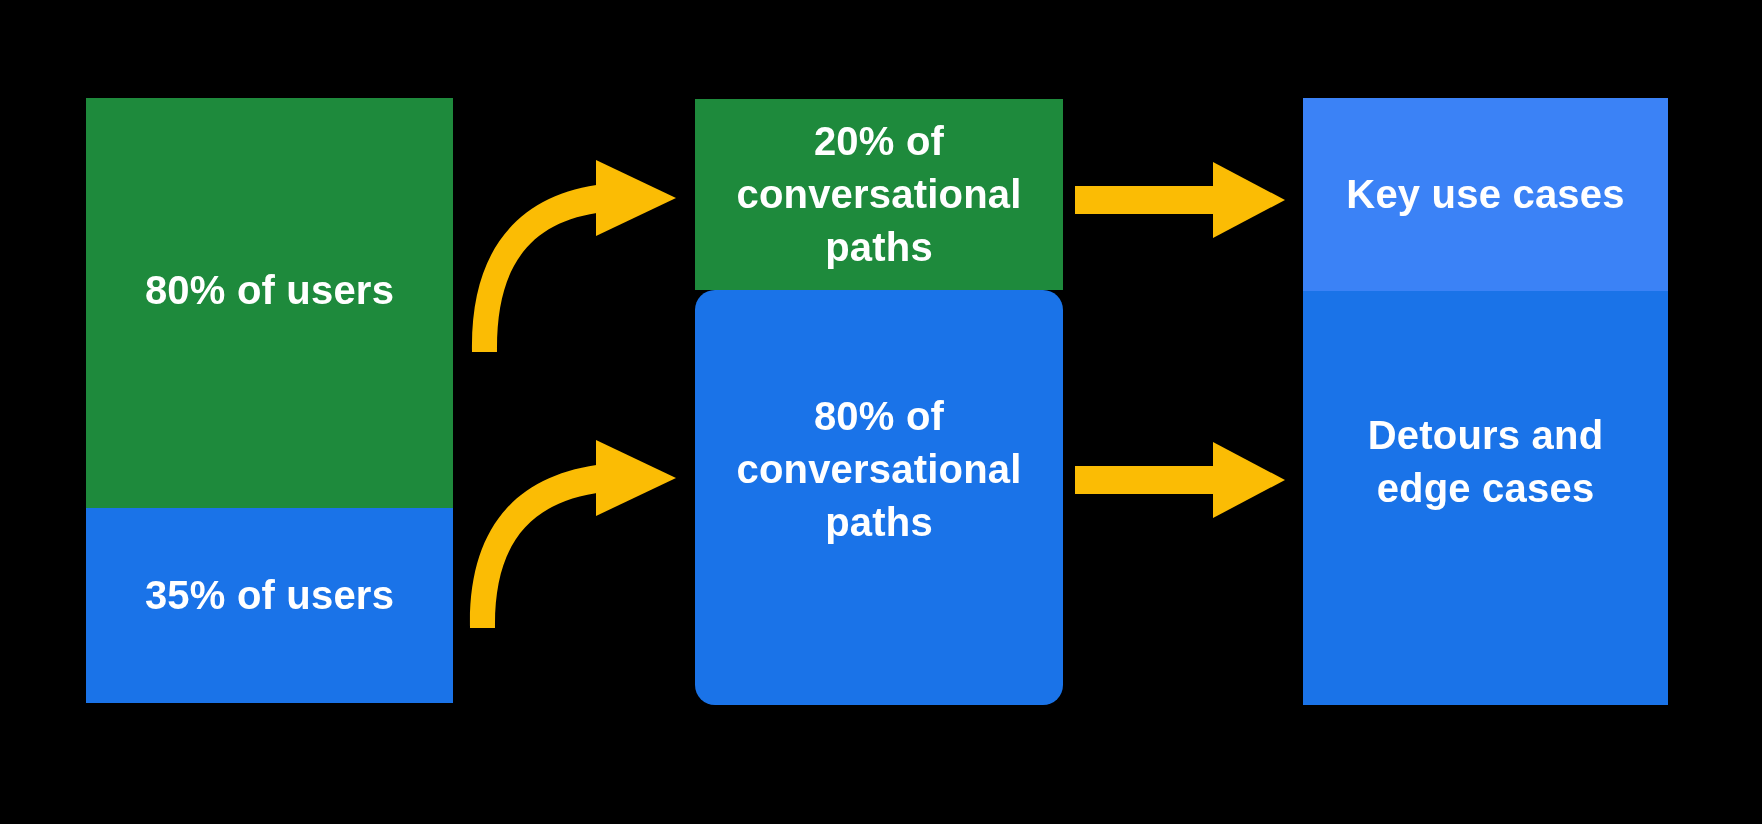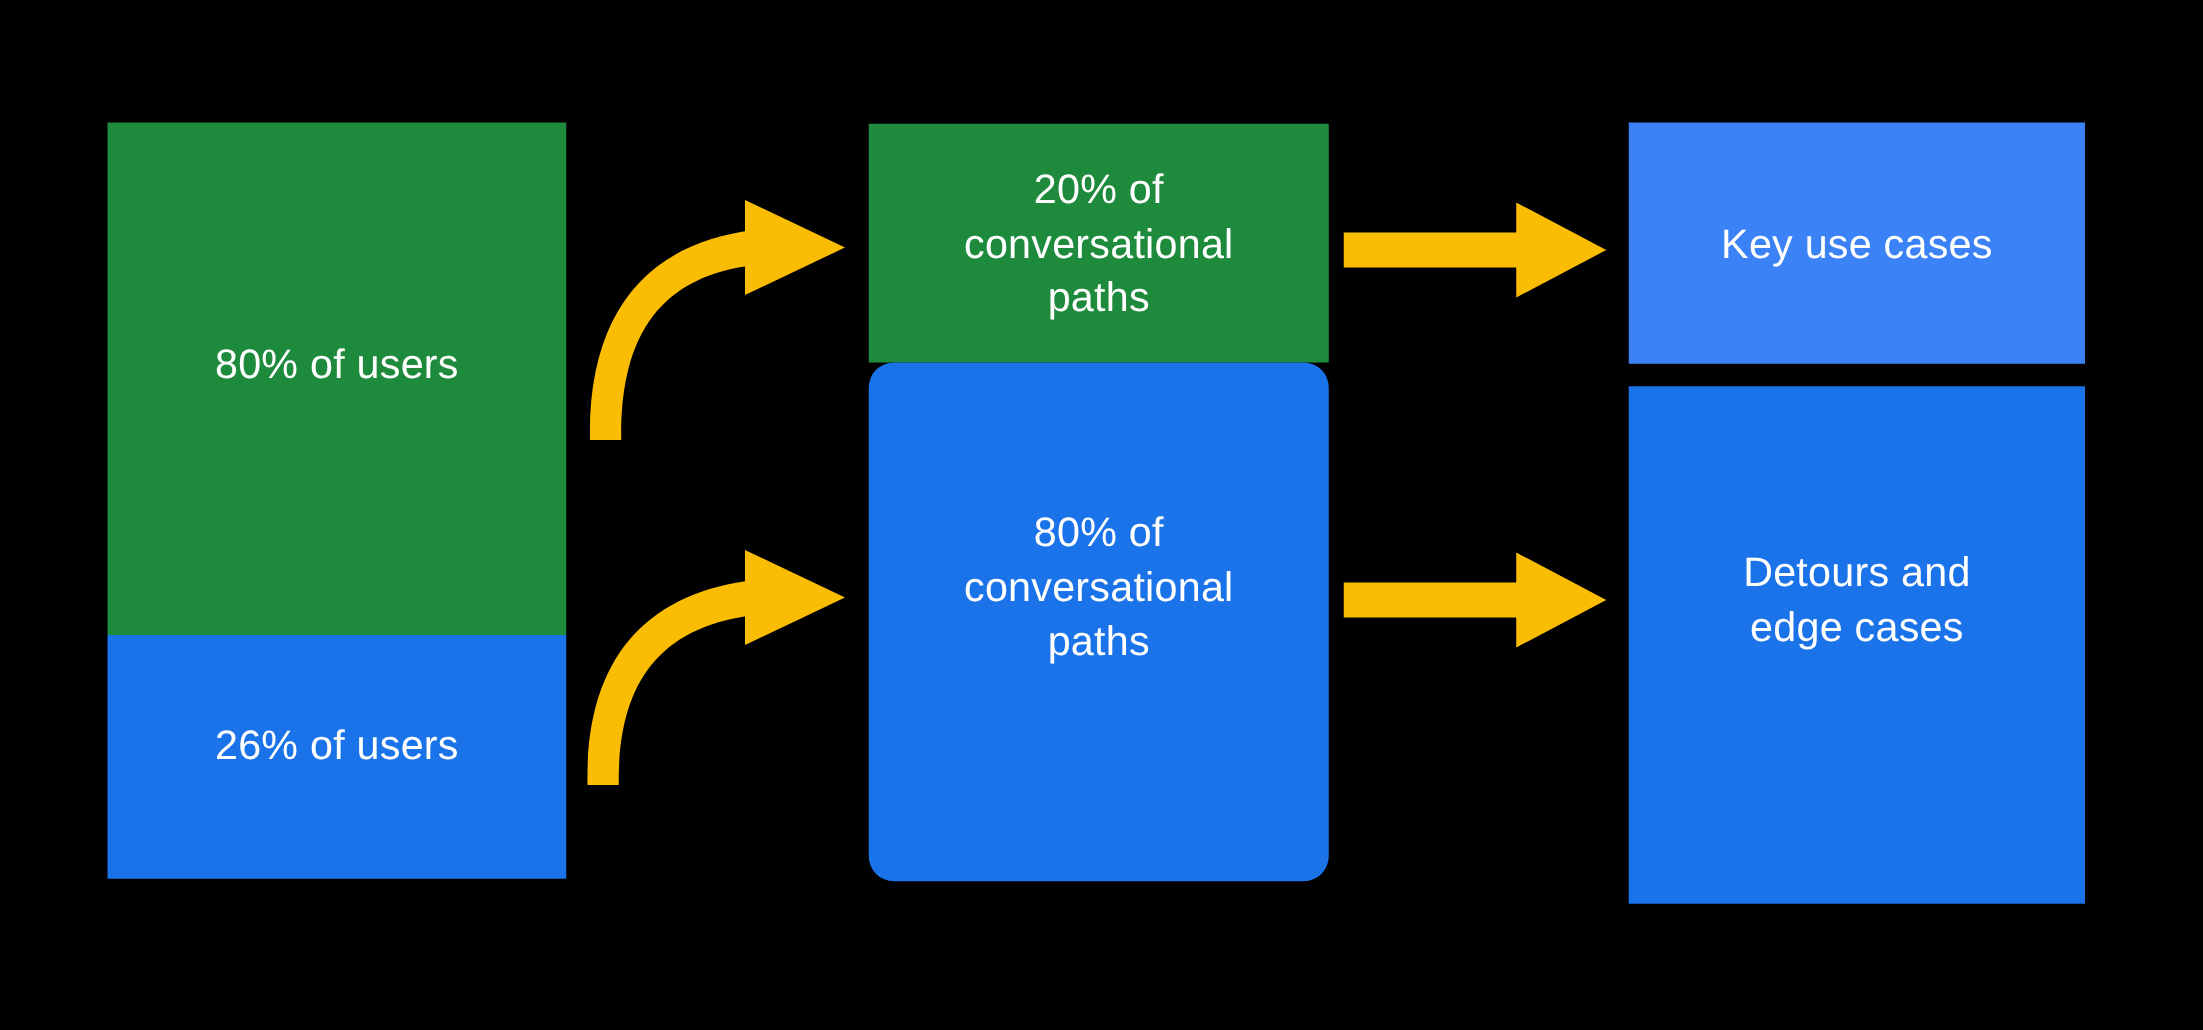--- a/index.html
+++ b/index.html
@@ -26,45 +26,45 @@
   .seg {
     position: absolute;
     display: flex;
     align-items: center;
     justify-content: center;
     box-sizing: border-box;
     text-align: center;
   }
   .seg-label {
     color: #ffffff;
-    font-size: 33px;
+    font-size: 40px;
     line-height: 1.33;
     letter-spacing: 0.2px;
-    font-weight: 400;
+    font-weight: 700;
     padding: 0 12px;
     white-space: pre-line;
   }
 
   
   #col1 { left: 86px; top: 98px; width: 367px; height: 605px; padding-left: 12px; }
   #col1-green { left: 0; top: 0; width: 367px; height: 410px; background: #1E8A3C; }
   #col1-blue  { left: 0; top: 410px; width: 367px; height: 195px; background: #1A73E8; }
   #col1-green .seg-label { transform: translateY(-12px); }
   #col1-blue .seg-label  { transform: translateY(-10px); }
 
   
   #col2 { left: 695px; top: 99px; width: 368px; height: 606px; }
   #col2-green { left: 0; top: 0; width: 368px; height: 191px; background: #1E8A3C; }
   #col2-blue  { left: 0; top: 191px; width: 368px; height: 415px; background: #1A73E8; border-radius: 20px; }
   #col2-blue .seg-label { transform: translateY(-28px); }
 
   
   #col3 { left: 1303px; top: 98px; width: 365px; height: 607px; }
   #col3-green { left: 0; top: 0; width: 365px; height: 193px; background: #3b82f6; }
-  #col3-blue  { left: 0; top: 193px; width: 365px; height: 414px; background: #1A73E8; margin-top: 18px; }
+  #col3-blue  { left: 0; top: 193px; width: 365px; height: 414px; background: #1A73E8; }
   #col3-blue .seg-label { transform: translateY(-36px); }
 
   
   #arrows {
     position: absolute;
     left: 0;
     top: 0;
     width: 1762px;
     height: 824px;
     pointer-events: none;
@@ -73,21 +73,21 @@
 </head>
 <body>
 
 <div id="canvas">
 
   <div id="col1" class="column">
     <div id="col1-green" class="seg">
       <span class="seg-label">80% of users</span>
     </div>
     <div id="col1-blue" class="seg">
-      <span class="seg-label">26% of users</span>
+      <span class="seg-label">35% of users</span>
     </div>
   </div>
 
   <div id="col2" class="column">
     <div id="col2-green" class="seg">
       <span class="seg-label">20% of
 conversational
 paths</span>
     </div>
     <div id="col2-blue" class="seg">

